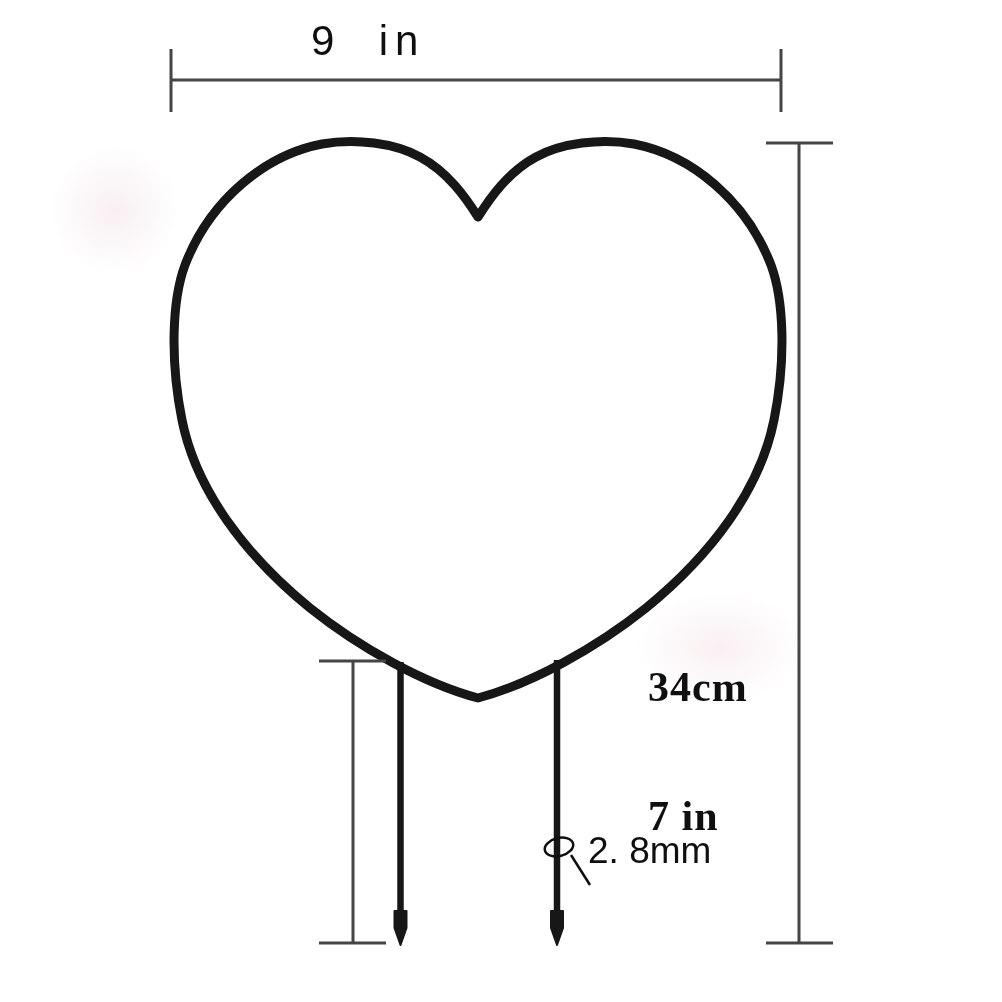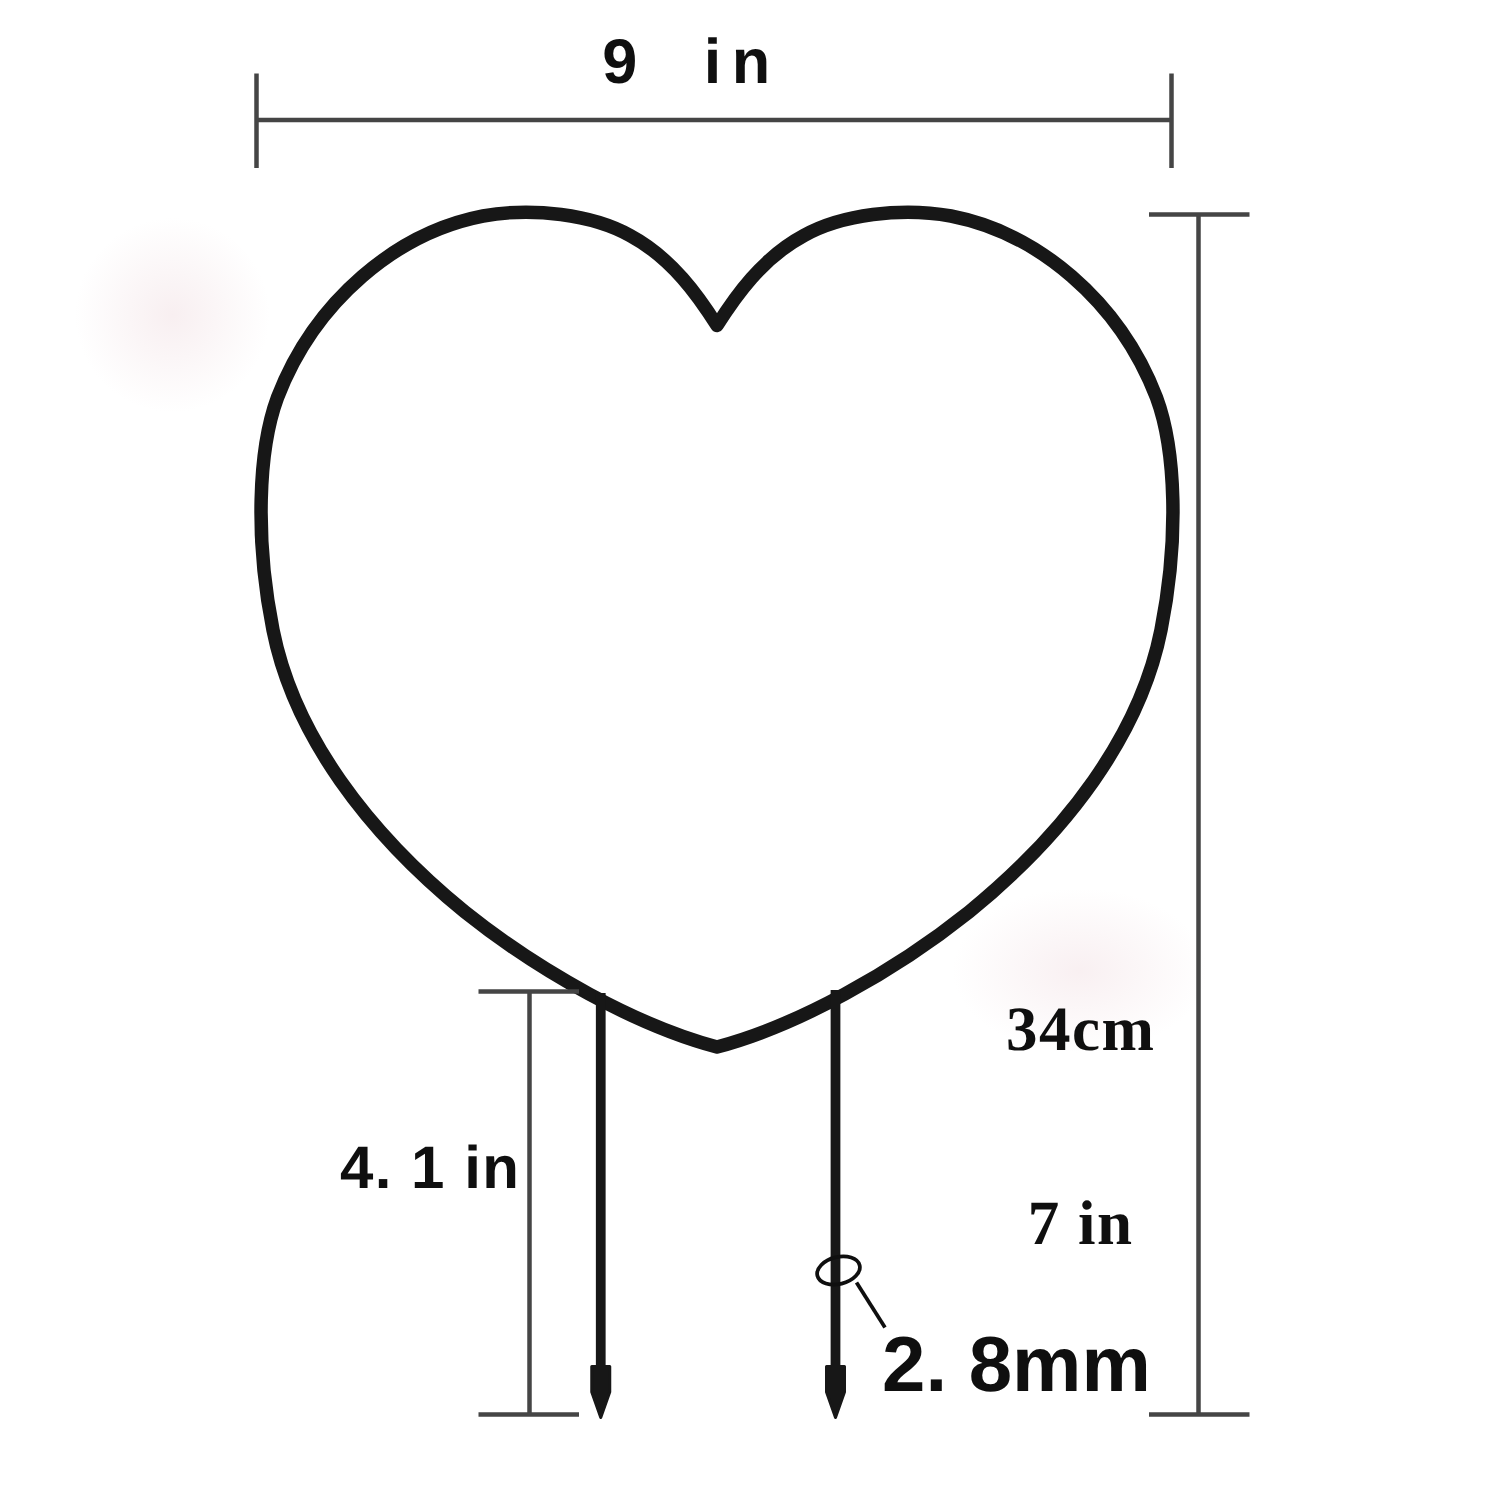--- a/index.html
+++ b/index.html
@@ -40,45 +40,43 @@
   .anno-stroke   { stroke: var(--text, #0f0f0f); fill: none; }
 
   .label {
     position: absolute;
     color: var(--text, #0f0f0f);
     white-space: pre;
     line-height: 1;
   }
   .label-width {
     left: 311px; top: 20px; width: 300px;
-    text-align: center;
     font-size: 42px;
-    font-weight: 700;
+    font-weight: 400;
     letter-spacing: 7px;
   }
   .label-height {
     left: 648px; top: 580px; width: 145px;
-    text-align: center;
     font-family: "Liberation Serif", serif;
     font-size: 42px;
     font-weight: 700;
     line-height: 43px;
     letter-spacing: 1px;
   }
   .label-stake {
     left: 175px; top: 759px; width: 172px;
     text-align: right;
     font-size: 40px;
     font-weight: 600;
     letter-spacing: 1px;
   }
   .label-wire {
-    left: 588px; top: 884px;
-    font-size: 52px;
-    font-weight: 700;
+    left: 588px; top: 832px;
+    font-size: 37px;
+    font-weight: 400;
     letter-spacing: 0px;
   }
 </style>
 </head>
 <body>
 
 <div class="canvas">
 
   <div class="tint tint-a"></div>
   <div class="tint tint-b"></div>
@@ -129,16 +127,15 @@
     </g>
   </svg>
 
   <div class="label label-width">9  in</div>
 
   <div class="label label-height">
     <div>34cm</div>
     <div>7 in</div>
   </div>
 
-  <div class="label label-stake">4. 1 in</div>
 
   <div class="label label-wire">2. 8mm</div>
 </div>
 
 </body></html>

